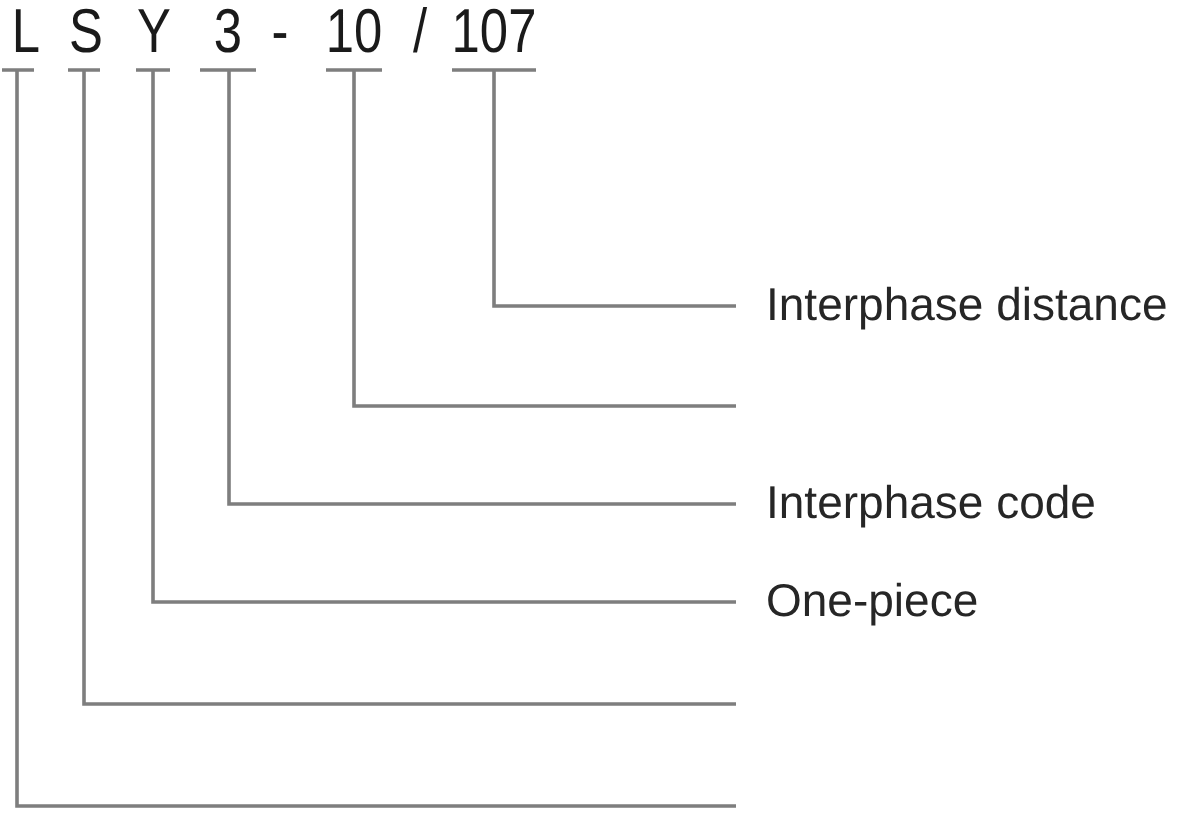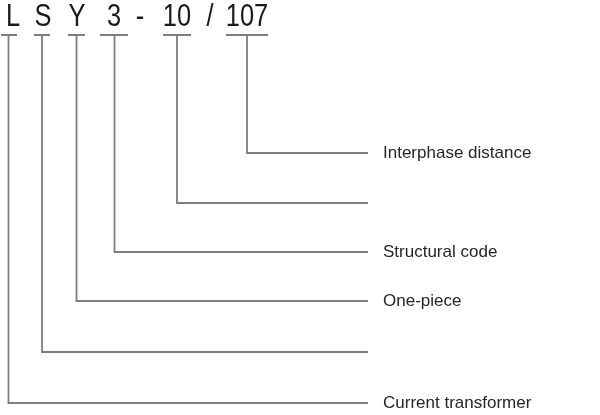--- a/index.html
+++ b/index.html
@@ -26,21 +26,21 @@
     font-size: 31px;
     line-height: 31px;
     color: #1a1a1a;
     white-space: nowrap;
     transform: translateX(-50%) scaleX(0.82);
     transform-origin: center top;
   }
   .legend-label {
     position: absolute;
     left: 383px;
-    font-size: 17px;
+    font-size: 23px;
     line-height: 23px;
     color: #262626;
     white-space: nowrap;
   }
 </style>
 </head>
 <body>
 
 <div class="stage">
 
@@ -60,17 +60,16 @@
     <span class="code-part" style="left:43px">S</span>
     <span class="code-part" style="left:77px">Y</span>
     <span class="code-part" style="left:114px">3</span>
     <span class="code-part" style="left:140px">-</span>
     <span class="code-part" style="left:177px">10</span>
     <span class="code-part" style="left:210px">/</span>
     <span class="code-part" style="left:247px">107</span>
   </div>
 
   <div class="legend-label" style="top:141px">Interphase distance</div>
-  <div class="legend-label" style="top:240px">Structural code</div>
+  <div class="legend-label" style="top:240px">Interphase code</div>
   <div class="legend-label" style="top:289px">One-piece</div>
-  <div class="legend-label" style="top:391px">Current transformer</div>
 
 </div>
 
 </body></html>

